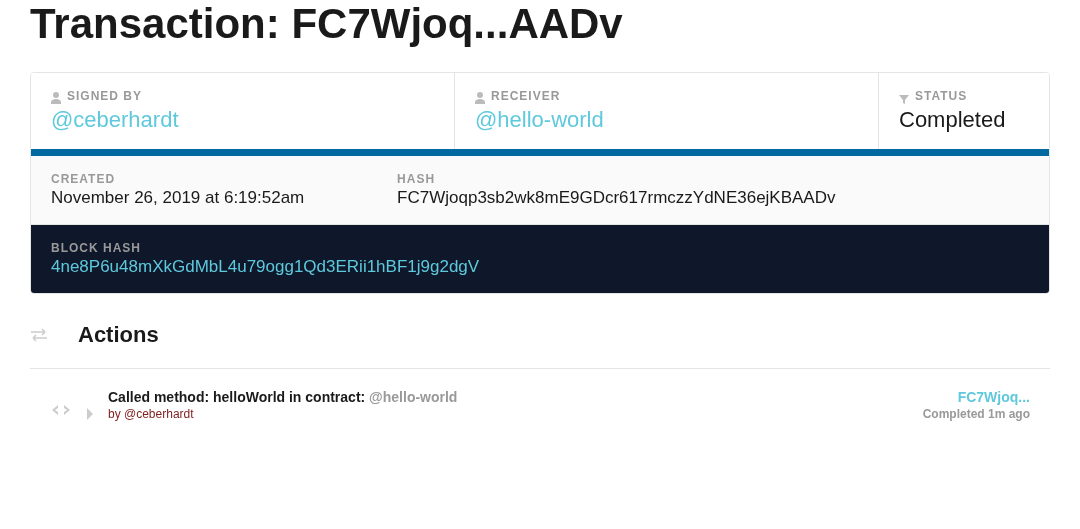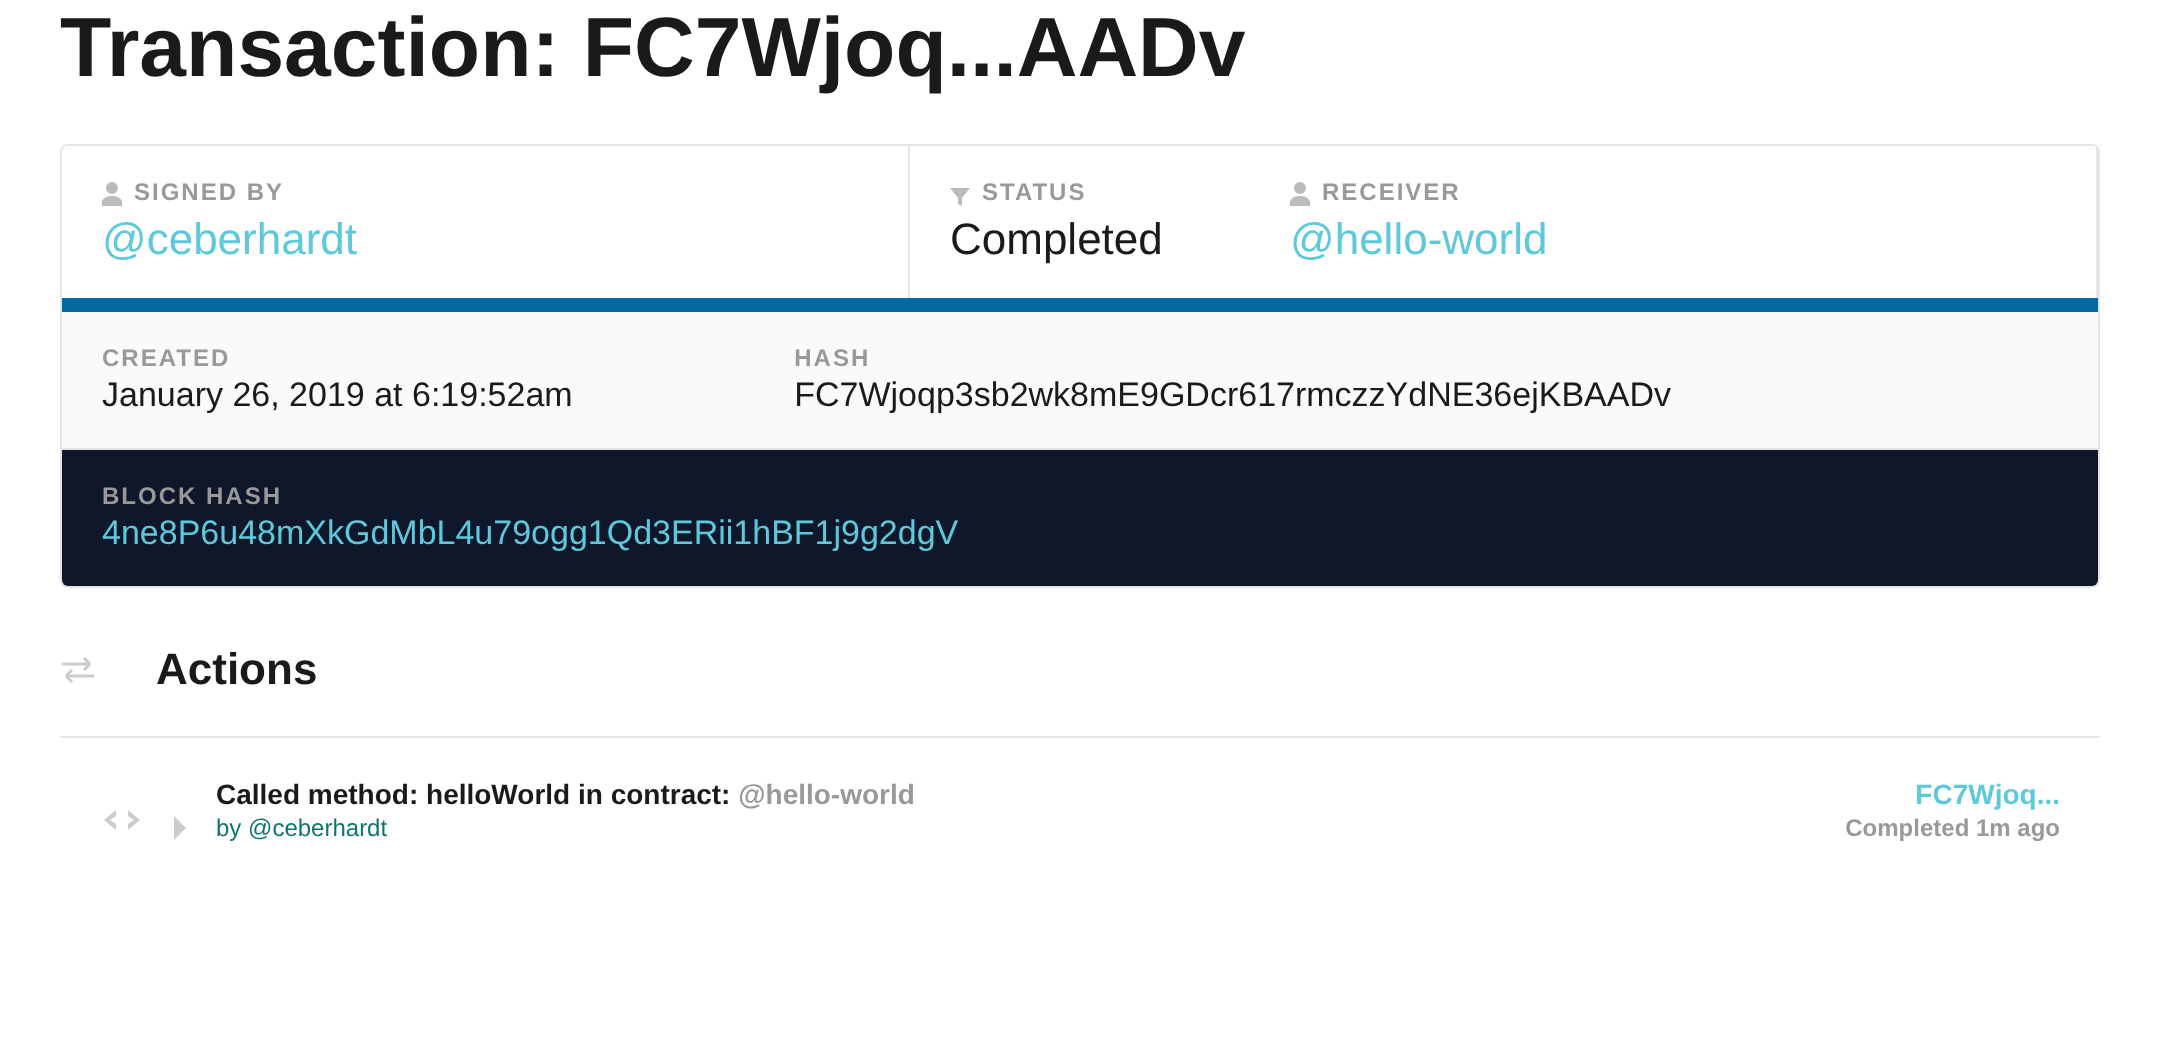--- a/index.html
+++ b/index.html
@@ -161,21 +161,21 @@
       font-size: 14px;
       color: #1a1a1a;
       font-weight: 600;
     }
     .action-line1 .contract-link {
       color: #999999;
       font-weight: 600;
     }
     .action-line2 {
       font-size: 12px;
-      color: #0f766e;
+      color: #7f1d1d;
       margin-top: 2px;
     }
     .action-right {
       text-align: right;
     }
     .tx-link-small {
       color: #5ec9dc;
       font-size: 14px;
       font-weight: 600;
       cursor: pointer;
@@ -202,49 +202,49 @@
         <span class="icon-small">
           <svg viewBox="0 0 10 12">
               <path d="M5 6a3 3 0 1 0 0-6 3 3 0 0 0 0 6zm0 1c-2.67 0-5 1.34-5 3v2h10v-2c0-1.66-2.33-3-5-3z"></path>
             </svg>
         </span>
         <span class="label">SIGNED BY</span>
       </div>
       <div class="value-link">@ceberhardt</div>
     </div>
 
+    <div class="cell cell-receiver">
+      <div class="label-row">
+        <span class="icon-small">
+          <svg viewBox="0 0 10 12">
+              <path d="M5 6a3 3 0 1 0 0-6 3 3 0 0 0 0 6zm0 1c-2.67 0-5 1.34-5 3v2h10v-2c0-1.66-2.33-3-5-3z"></path>
+            </svg>
+        </span>
+        <span class="label">RECEIVER</span>
+      </div>
+      <div class="value-link">@hello-world</div>
+    </div>
+
     <div class="cell cell-status">
       <div class="label-row">
         <span class="icon-filter">
           <svg viewBox="0 0 10 10">
               <path d="M0 0h10L6 5v4L4 8V5z"></path>
             </svg>
         </span>
         <span class="label">STATUS</span>
       </div>
       <div class="value-text">Completed</div>
     </div>
-
-    <div class="cell cell-receiver">
-      <div class="label-row">
-        <span class="icon-small">
-          <svg viewBox="0 0 10 12">
-              <path d="M5 6a3 3 0 1 0 0-6 3 3 0 0 0 0 6zm0 1c-2.67 0-5 1.34-5 3v2h10v-2c0-1.66-2.33-3-5-3z"></path>
-            </svg>
-        </span>
-        <span class="label">RECEIVER</span>
-      </div>
-      <div class="value-link">@hello-world</div>
-    </div>
   </div>
 
   <div class="row-mid">
     <div class="cell cell-created">
       <div class="label">CREATED</div>
-      <div class="value-mid">January 26, 2019 at 6:19:52am</div>
+      <div class="value-mid">November 26, 2019 at 6:19:52am</div>
     </div>
     <div class="cell cell-hash">
       <div class="label">HASH</div>
       <div class="value-mid">FC7Wjoqp3sb2wk8mE9GDcr617rmczzYdNE36ejKBAADv</div>
     </div>
   </div>
 
   <div class="row-bottom">
     <div class="cell">
       <div class="label">BLOCK HASH</div>

